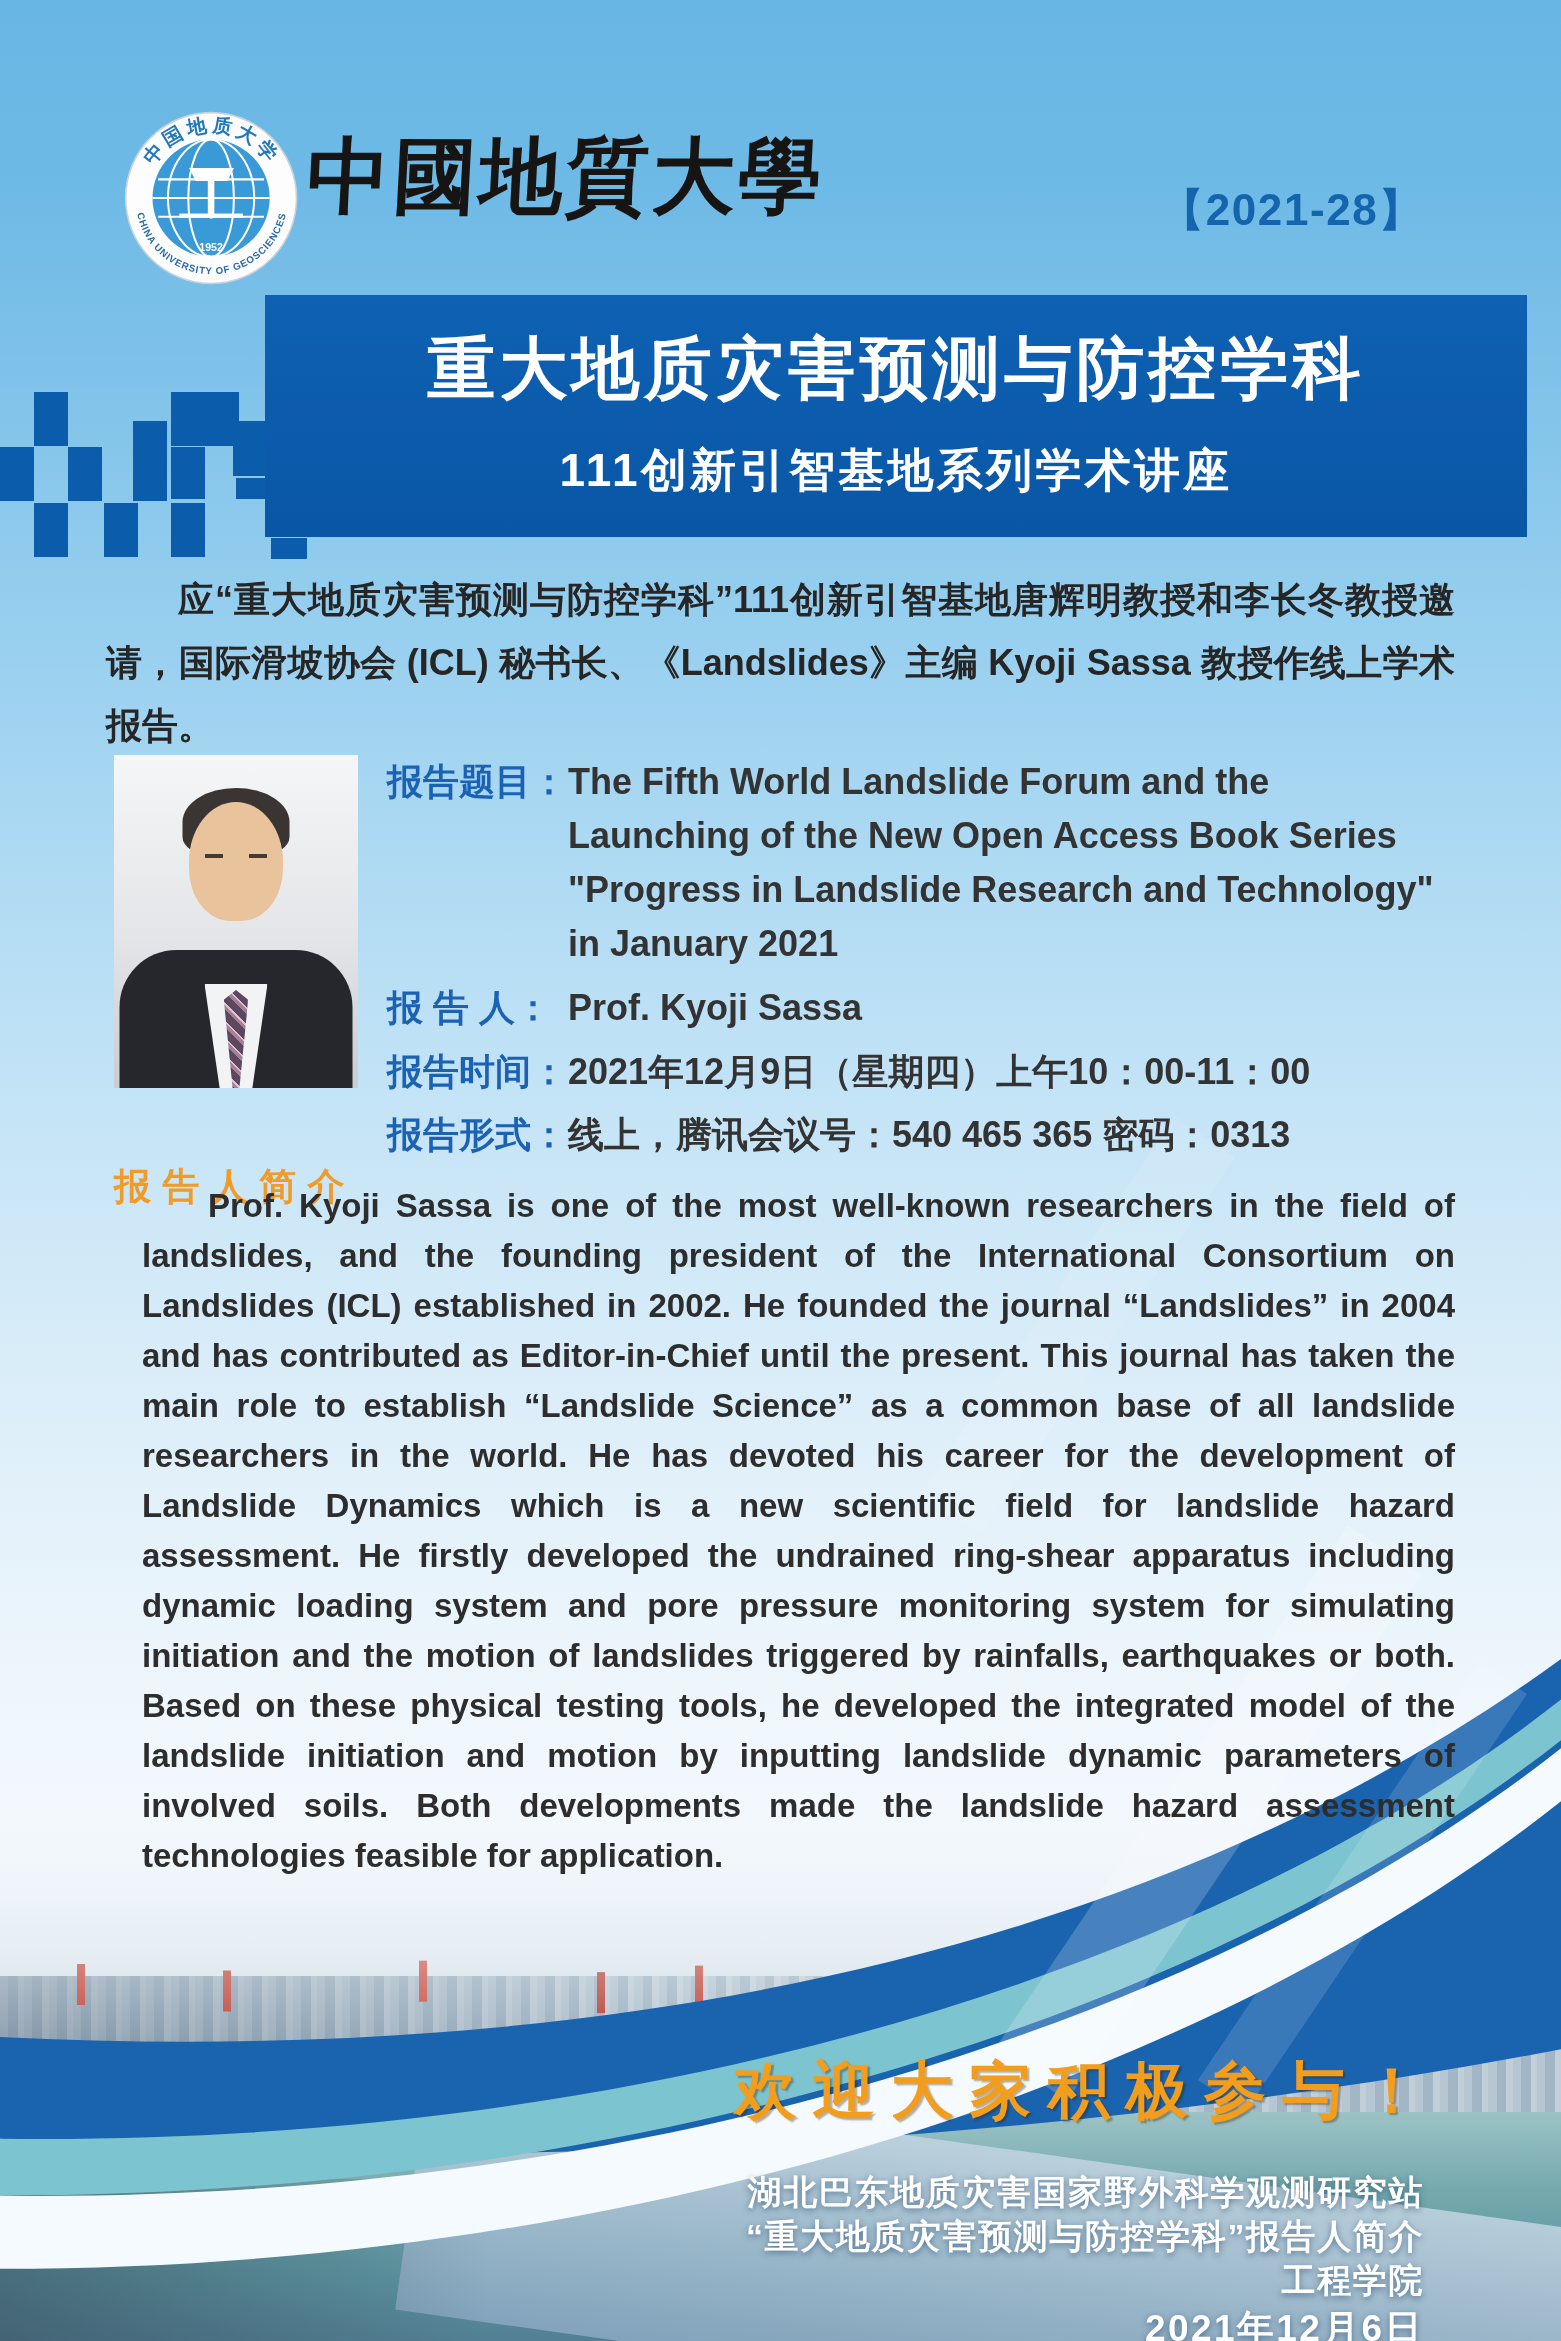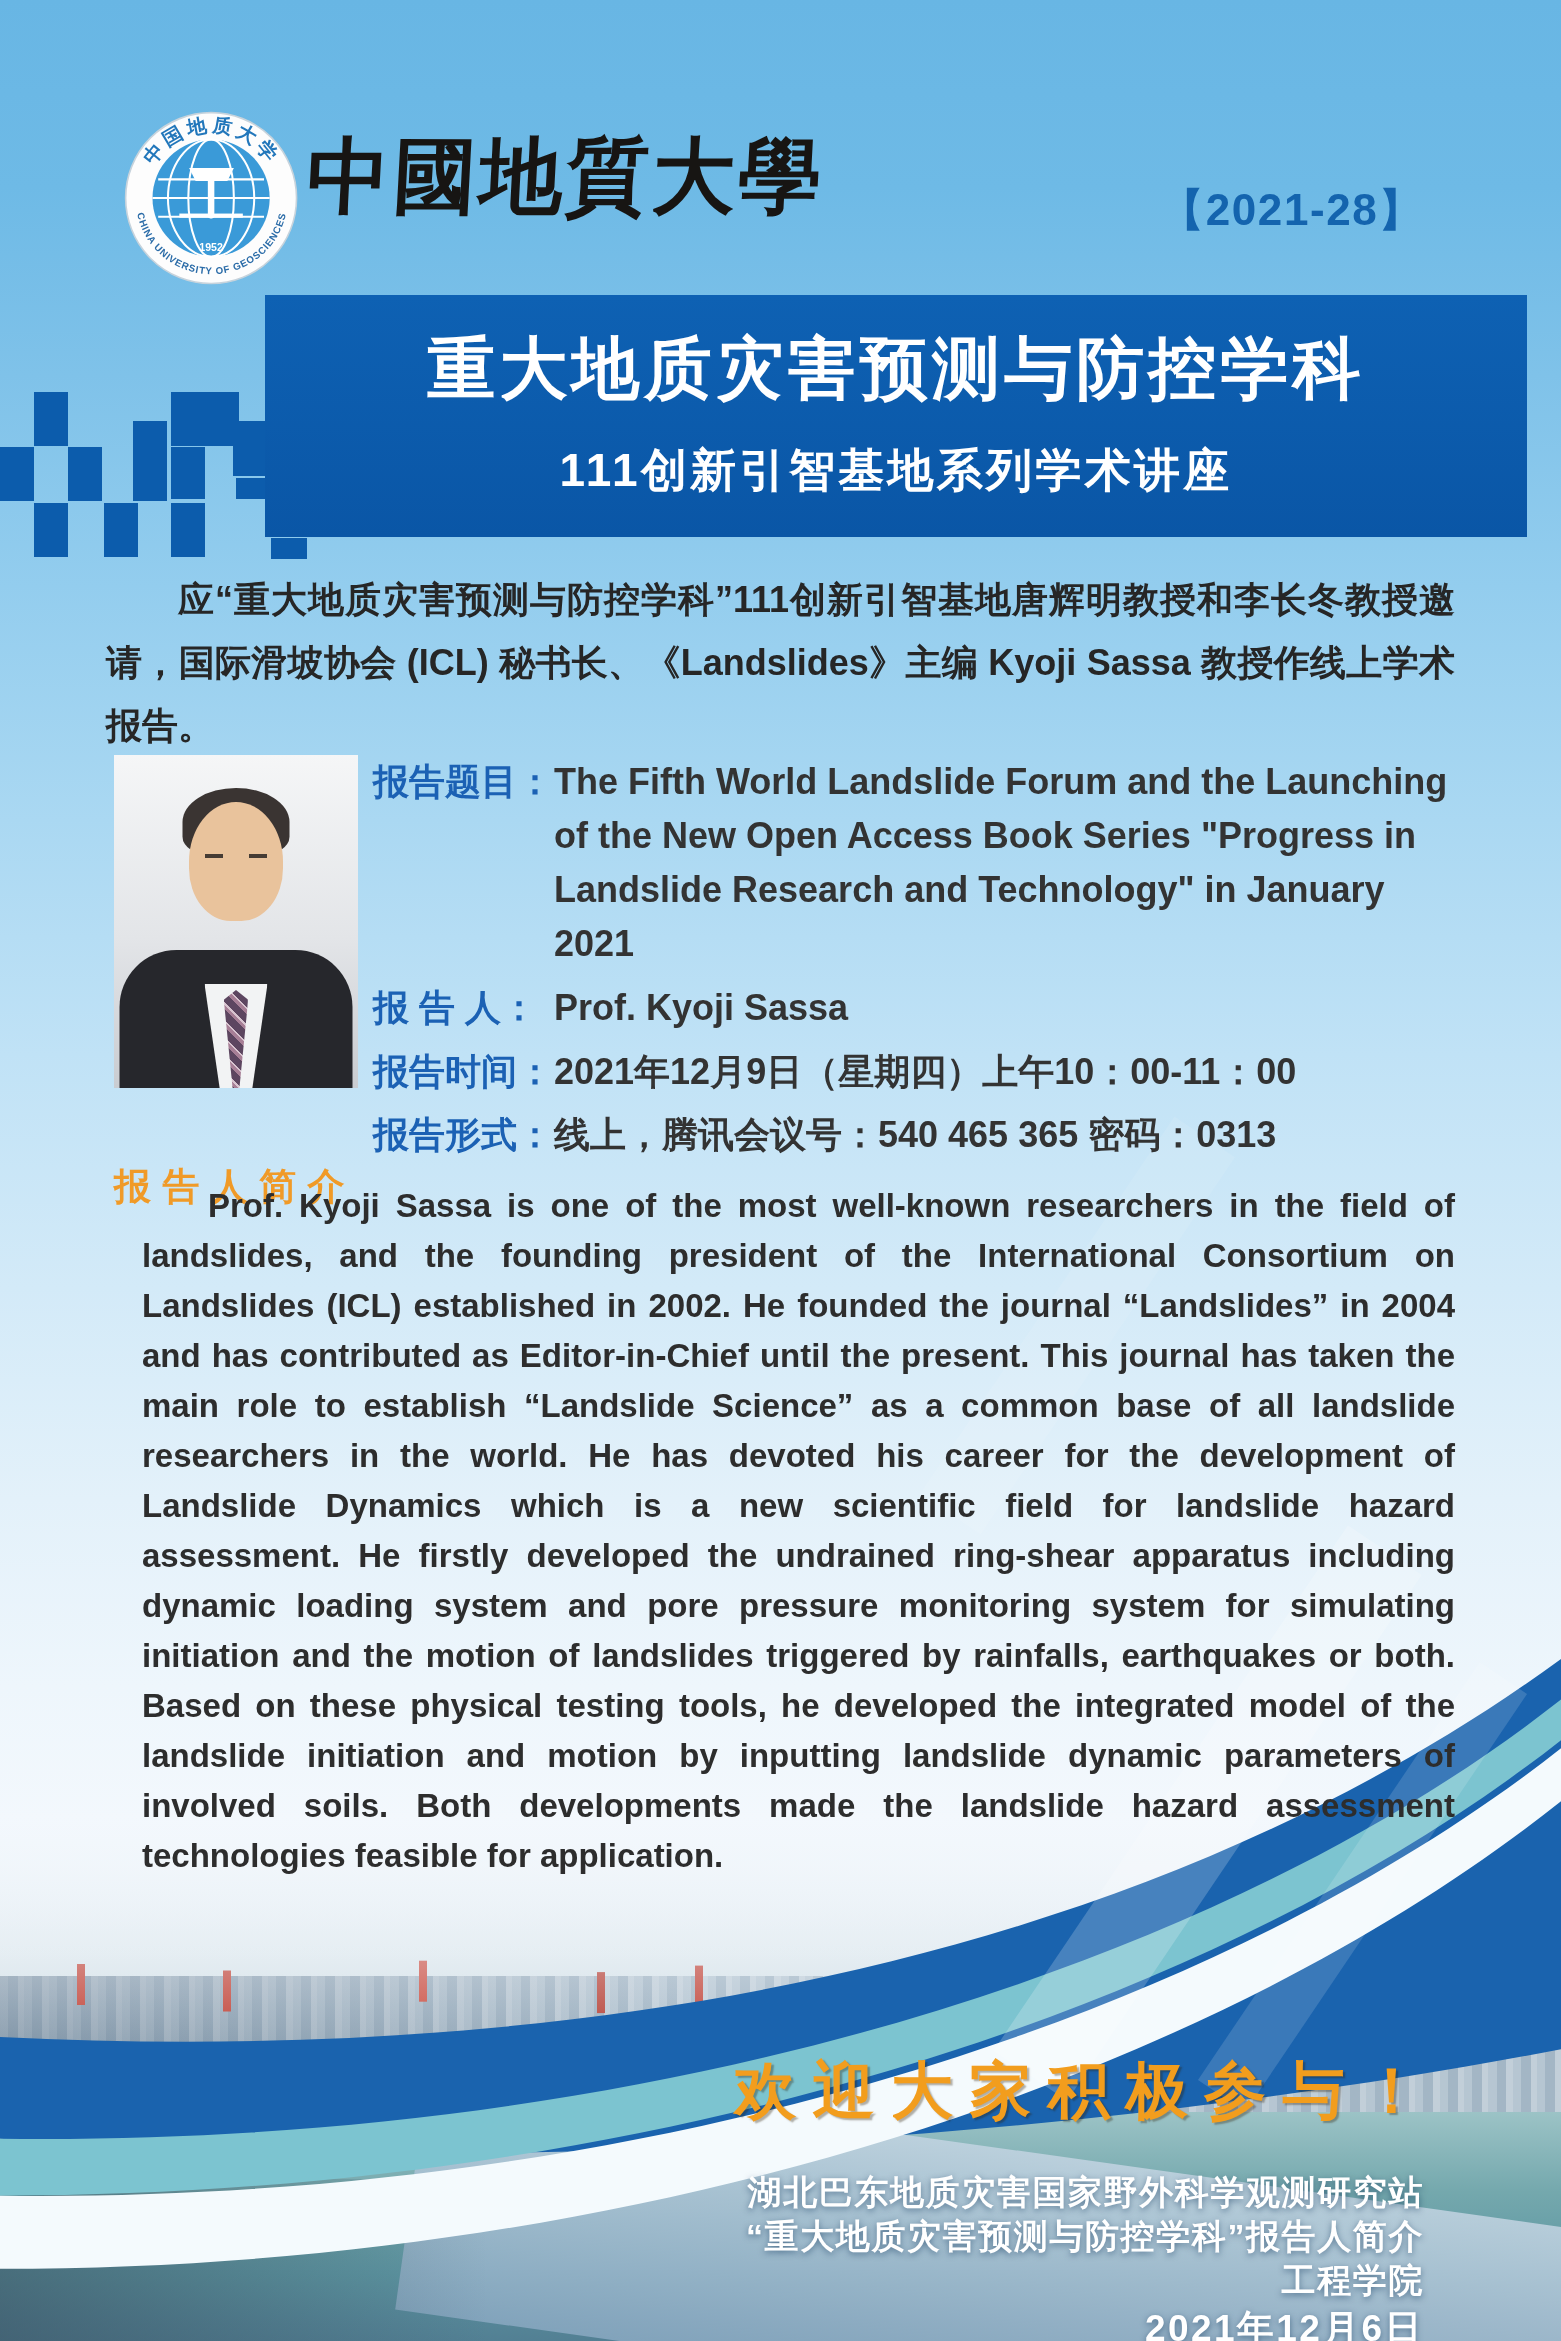--- a/index.html
+++ b/index.html
@@ -46,21 +46,21 @@
     background:linear-gradient(180deg,#0e61b3,#0a56a6);text-align:center;}
   .banner-title{margin-top:29px;font-size:68px;font-weight:900;color:#ffffff;letter-spacing:4.1px;}
   .banner-sub{margin-top:25px;font-size:46px;font-weight:bold;color:#ffffff;letter-spacing:3.3px;}
   .mosaic{position:absolute;left:0;top:0;z-index:3;}
   .mosaic div{position:absolute;background:#0c5cac;}
   
   .intro{position:absolute;left:106px;right:106px;top:568px;z-index:5;
     font-size:36px;line-height:63px;font-weight:bold;color:#262626;
     text-align:justify;text-indent:2em;}
   
-  .details{position:absolute;left:114px;right:104px;top:755px;z-index:5;display:flex;gap:15px;}
+  .details{position:absolute;left:114px;right:104px;top:755px;z-index:5;display:flex;gap:29px;}
   .photo{position:relative;flex:0 0 244px;height:333px;overflow:hidden;
     background:linear-gradient(180deg,#f5f6f7 0%,#e3e5e8 55%,#c9ccd1 100%);}
   .p-hair{position:absolute;left:50%;top:33px;transform:translateX(-50%);
     width:107px;height:68px;background:#3a3432;border-radius:60% 60% 34% 34%;}
   .p-head{position:absolute;left:50%;top:47px;transform:translateX(-50%);
     width:94px;height:119px;background:#e9c39c;border-radius:52% 52% 46% 46%;}
   .p-eyes{position:absolute;left:50%;top:99px;transform:translateX(-50%);width:62px;height:4.1px;
     background:linear-gradient(90deg,#463c34 0 18px,transparent 18px 44px,#463c34 44px 62px);}
   .p-body{position:absolute;bottom:0;left:50%;transform:translateX(-50%);
     width:233px;height:138px;background:#26272c;border-radius:57px 57px 0 0;}

